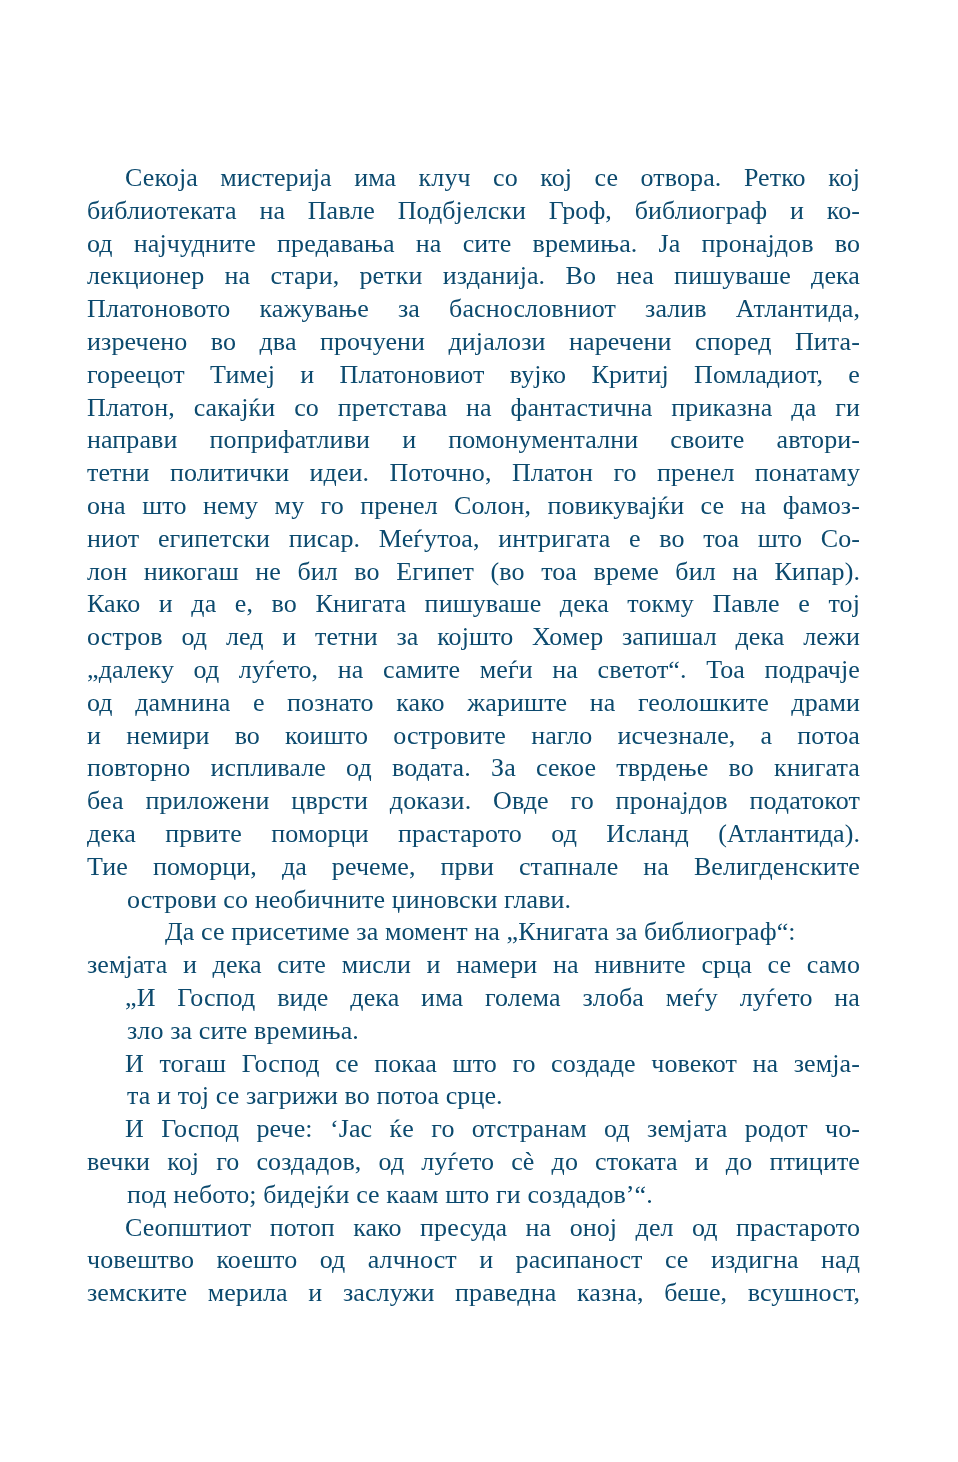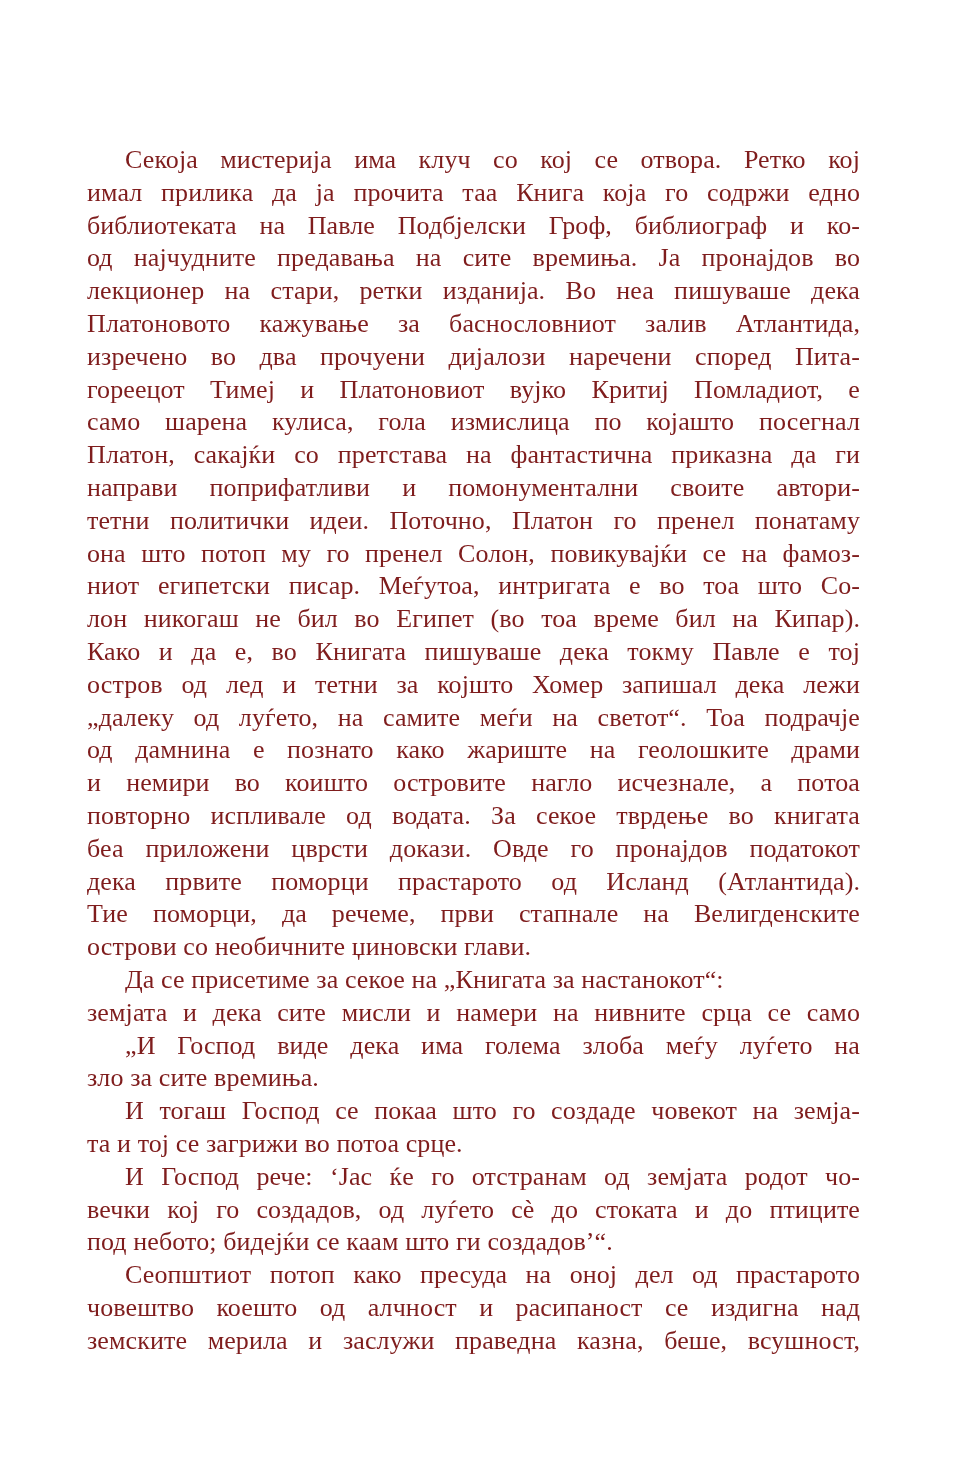--- a/index.html
+++ b/index.html
@@ -11,72 +11,71 @@
     position: relative;
     width: 958px;
     height: 1462px;
     background: #ffffff;
     overflow: hidden;
     font-family: "Liberation Serif", "DejaVu Serif", serif;
   }
   .text-block {
     position: absolute;
     left: 87px;
-    top: 144px;
+    top: 162px;
     width: 773px;
     font-size: 26px;
     line-height: 32.8px;
-    color: #7f1d1d;
+    color: #0c4a6e;
     letter-spacing: 0.1px;
   }
   .line {
     height: 32.8px;
     overflow: hidden;
     text-align: justify;
     text-align-last: justify;
     white-space: normal;
   }
   .line.ind {
     padding-left: 38px;
   }
   .line.end {
     text-align-last: left;
+    margin-left: 40px;
   }
 </style>
 </head>
 <body>
 
 <div class="page">
   <div class="text-block">
     <div class="line ind">Секоја мистерија има клуч со кој се отвора. Ретко кој</div>
-    <div class="line">имал прилика да ја прочита таа Книга која го содржи едно</div>
     <div class="line">библиотеката на Павле Подбјелски Гроф, библиограф и ко-</div>
     <div class="line">од најчудните предавања на сите времиња. Ја пронајдов во</div>
     <div class="line">лекционер на стари, ретки изданија. Во неа пишуваше дека</div>
     <div class="line">Платоновото кажување за баснословниот залив Атлантида,</div>
     <div class="line">изречено во два прочуени дијалози наречени според Пита-</div>
     <div class="line">гореецот Тимеј и Платоновиот вујко Критиј Помладиот, е</div>
-    <div class="line">само шарена кулиса, гола измислица по којашто посегнал</div>
     <div class="line">Платон, сакајќи со претстава на фантастична приказна да ги</div>
     <div class="line">направи поприфатливи и помонументални своите автори-</div>
     <div class="line">тетни политички идеи. Поточно, Платон го пренел понатаму</div>
-    <div class="line">она што потоп му го пренел Солон, повикувајќи се на фамоз-</div>
+    <div class="line">она што нему му го пренел Солон, повикувајќи се на фамоз-</div>
     <div class="line">ниот египетски писар. Меѓутоа, интригата е во тоа што Со-</div>
     <div class="line">лон никогаш не бил во Египет (во тоа време бил на Кипар).</div>
     <div class="line">Како и да е, во Книгата пишуваше дека токму Павле е тој</div>
     <div class="line">остров од лед и тетни за којшто Хомер запишал дека лежи</div>
     <div class="line">„далеку од луѓето, на самите меѓи на светот“. Тоа подрачје</div>
     <div class="line">од дамнина е познато како жариште на геолошките драми</div>
     <div class="line">и немири во коишто островите нагло исчезнале, а потоа</div>
     <div class="line">повторно испливале од водата. За секое тврдење во книгата</div>
     <div class="line">беа приложени цврсти докази. Овде го пронајдов податокот</div>
     <div class="line">дека првите поморци прастарото од Исланд (Атлантида).</div>
     <div class="line">Тие поморци, да речеме, први стапнале на Велигденските</div>
     <div class="line end">острови со необичните џиновски глави.</div>
-    <div class="line ind end">Да се присетиме за секое на „Книгата за настанокот“:</div>
+    <div class="line ind end">Да се присетиме за момент на „Книгата за библиограф“:</div>
     <div class="line">земјата и дека сите мисли и намери на нивните срца се само</div>
     <div class="line ind">„И Господ виде дека има голема злоба меѓу луѓето на</div>
     <div class="line end">зло за сите времиња.</div>
     <div class="line ind">И тогаш Господ се покаа што го создаде човекот на земја-</div>
     <div class="line end">та и тој се загрижи во потоа срце.</div>
     <div class="line ind">И Господ рече: ‘Јас ќе го отстранам од земјата родот чо-</div>
     <div class="line">вечки кој го создадов, од луѓето сѐ до стоката и до птиците</div>
     <div class="line end">под небото; бидејќи се каам што ги создадов’“.</div>
     <div class="line ind">Сеопштиот потоп како пресуда на оној дел од прастарото</div>
     <div class="line">човештво коешто од алчност и расипаност се издигна над</div>

